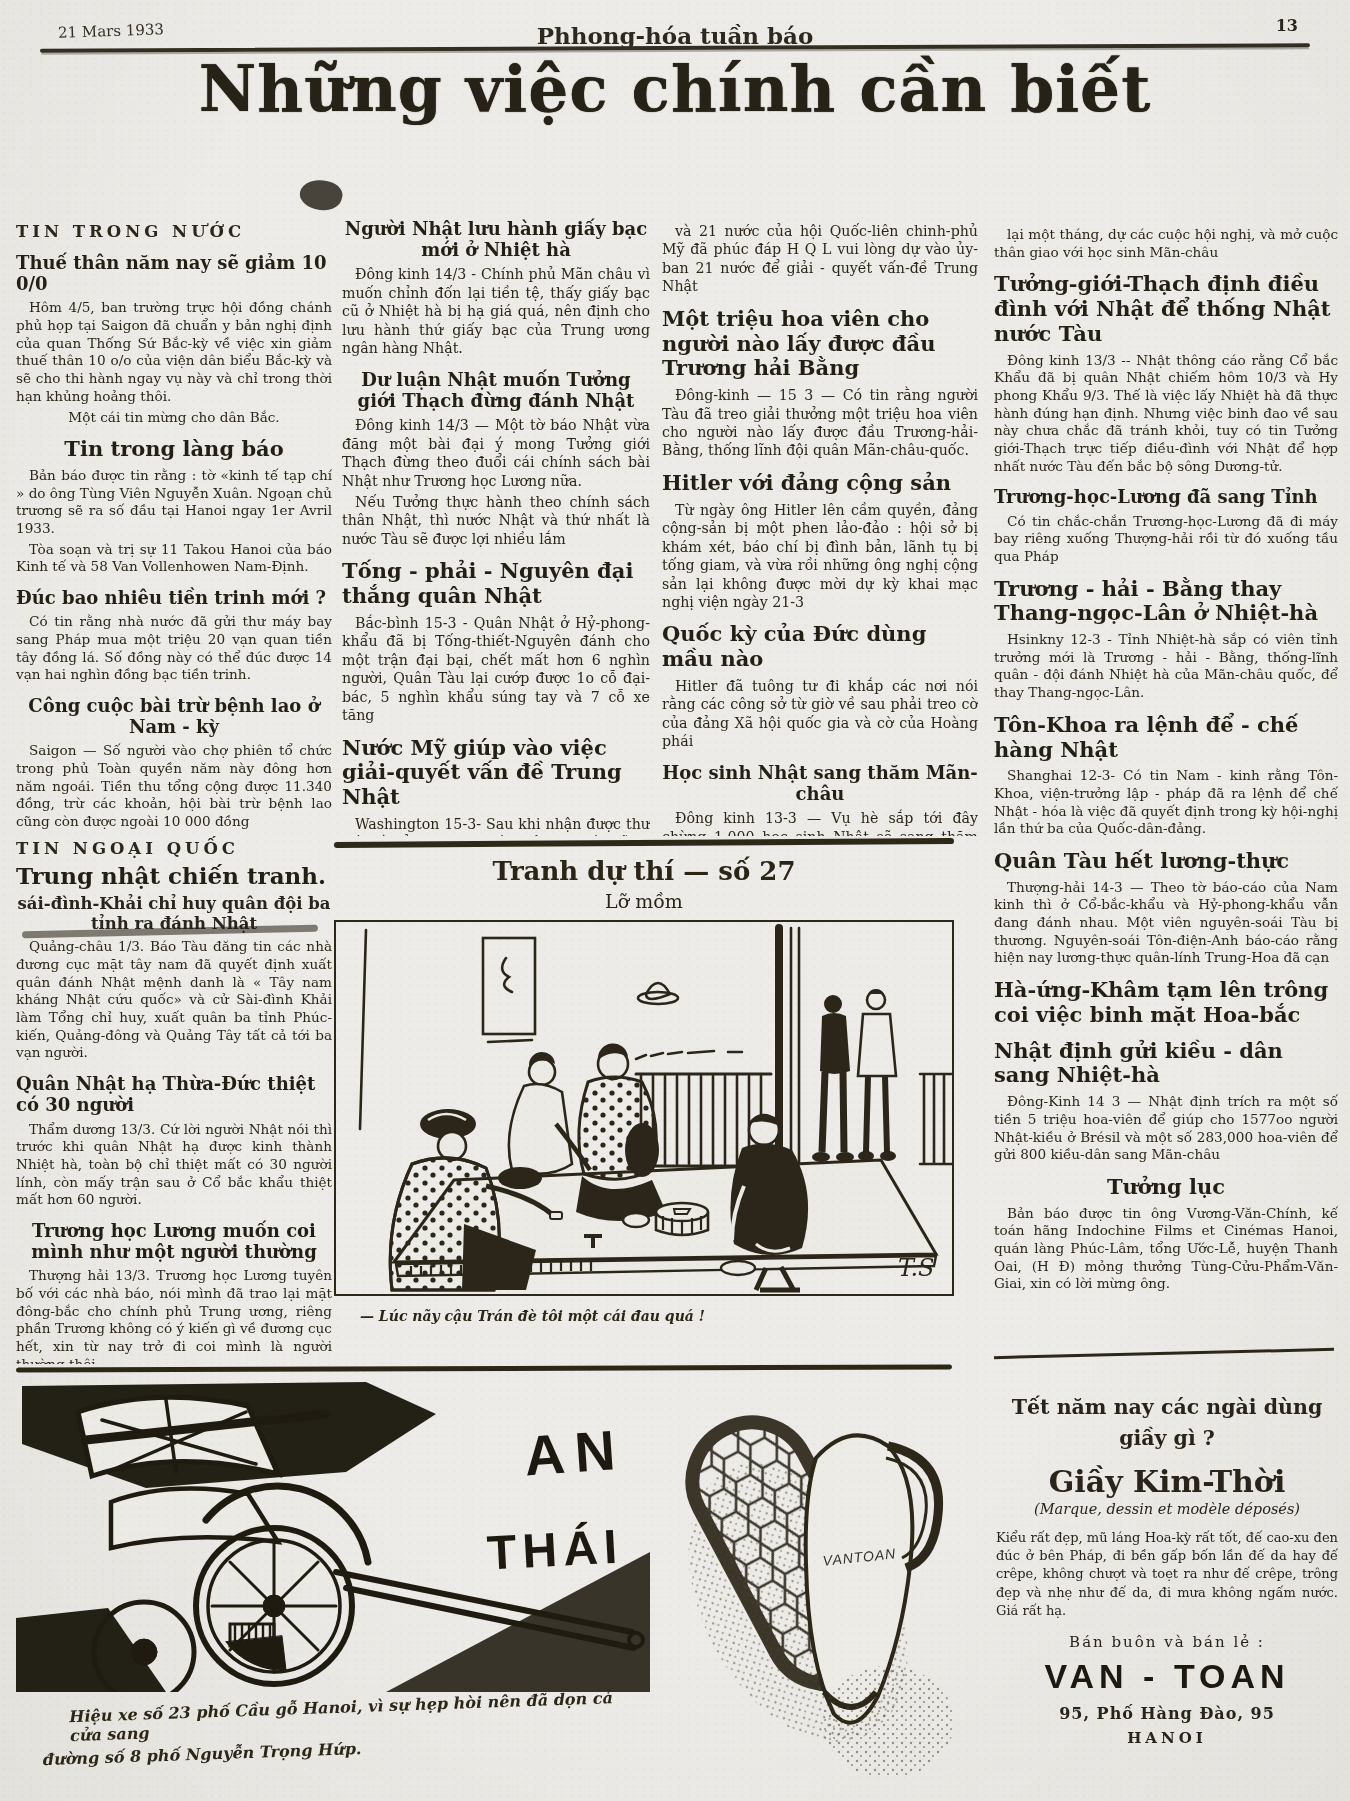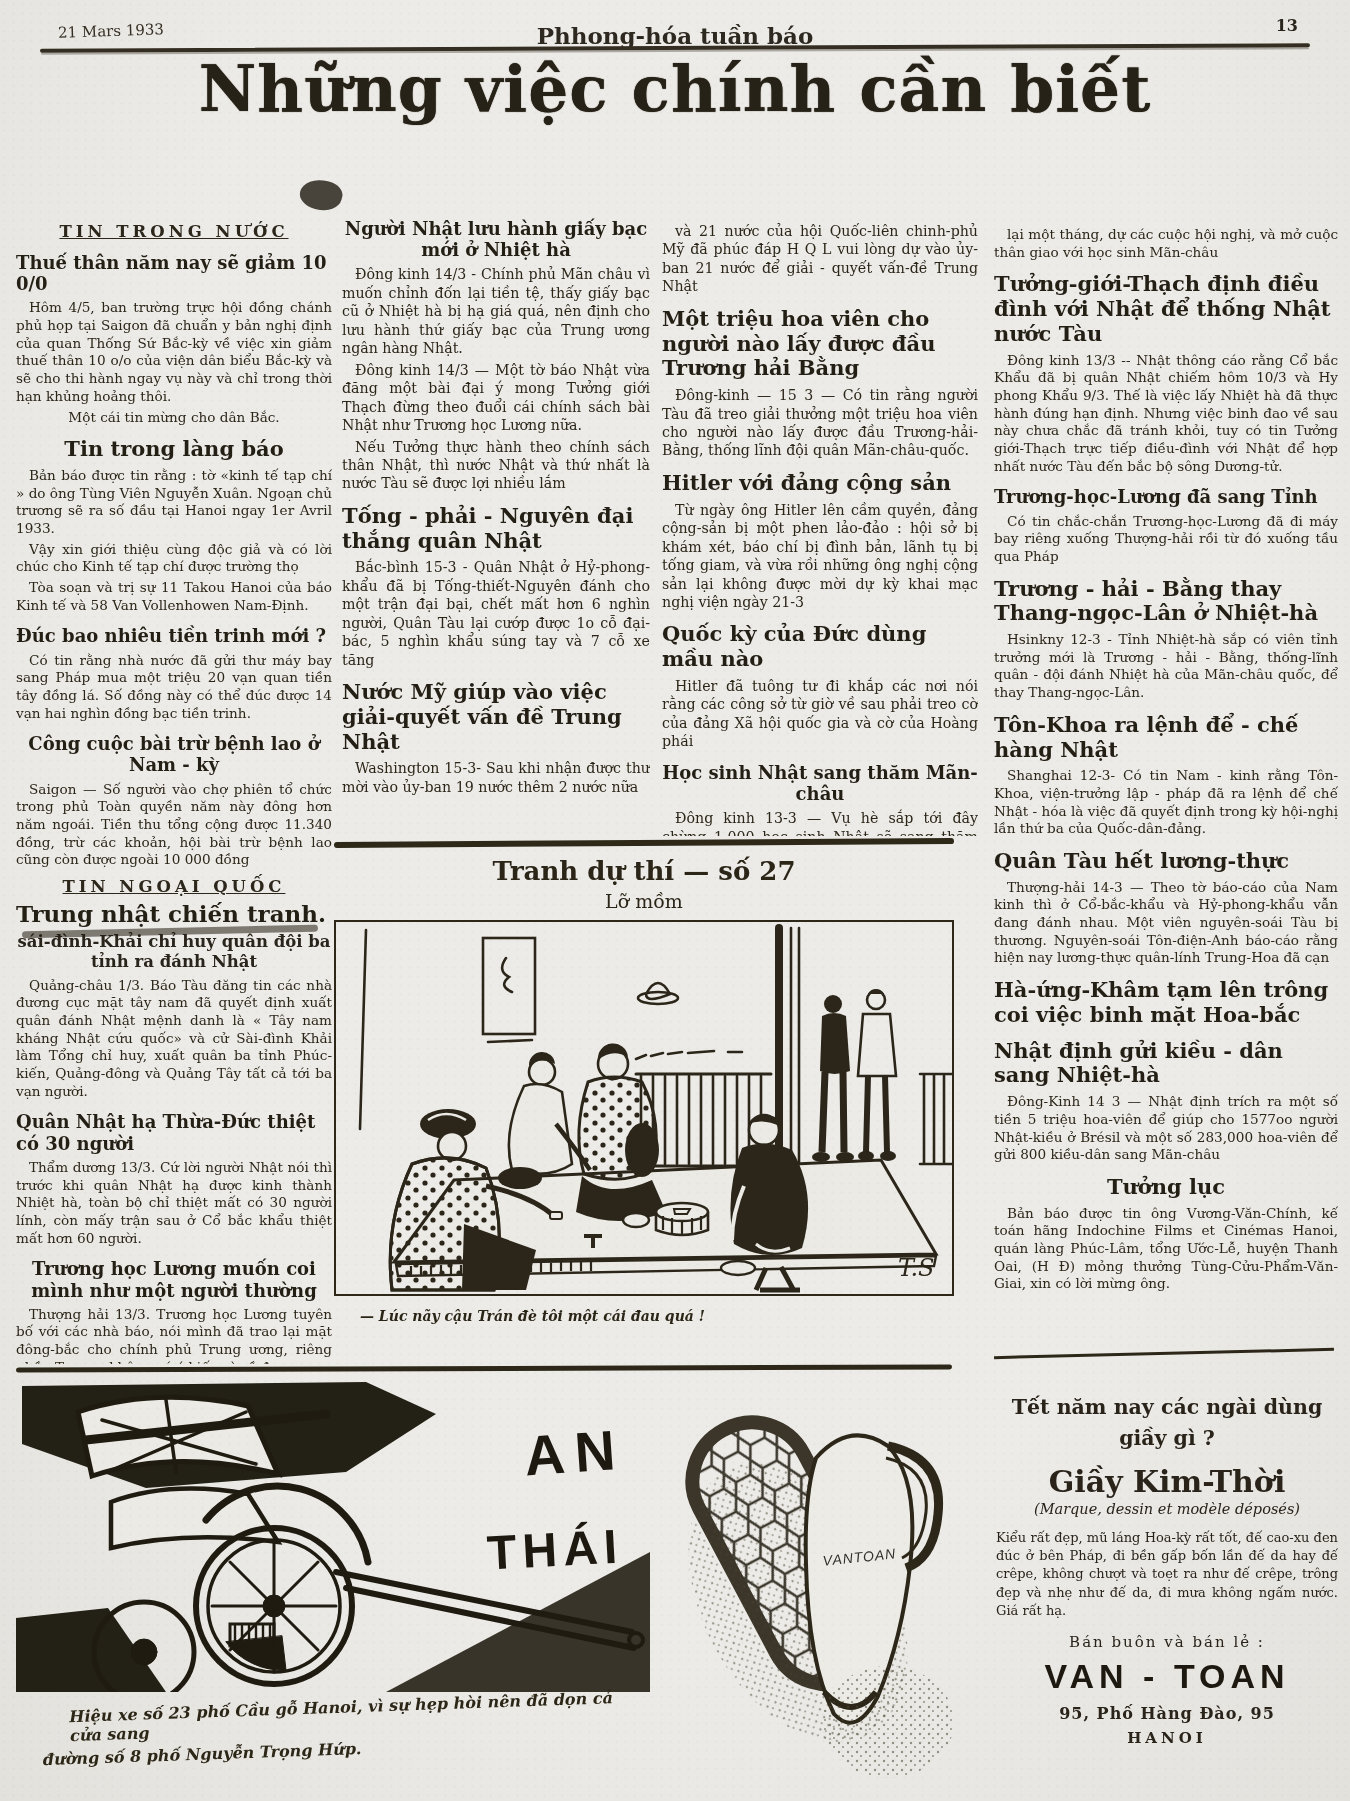--- a/index.html
+++ b/index.html
@@ -26,21 +26,21 @@
   .head-rule{position:absolute;left:40px;top:46px;width:1270px;height:4px;background:#332d22;border-radius:3px;transform:rotate(-.25deg);box-shadow:0 3px 0 -1px rgba(51,45,34,.35);}
   
   .headline{position:absolute;top:56px;left:0;width:100%;text-align:center;font-weight:bold;color:#272217;
     font-size:63px;line-height:67px;letter-spacing:1px;text-shadow:0 0 1px #272217;}
   
   .col{position:absolute;top:214px;overflow:hidden;}
   .col1{left:16px;width:316px;height:1150px;}
   .col2{left:342px;width:308px;height:622px;}
   .col3{left:662px;width:316px;height:622px;}
   .col4{left:994px;width:344px;height:1136px;}
-  .kicker{text-align:center;font-weight:bold;font-size:16.5px;letter-spacing:4px;margin:8px 0 4px;color:#2c261b;text-decoration:underline;}
+  .kicker{font-weight:bold;font-size:16.5px;letter-spacing:4px;margin:8px 0 4px;color:#2c261b;}
   .t{font-weight:bold;font-size:18px;line-height:1.18;margin:11px 0 5px;color:#241f15;}
   .t-c{text-align:center;}
   .t-lg{font-size:21px;}
   .t-xl{font-size:23px;}
   .sub{font-weight:bold;font-size:16.5px;text-align:center;margin:0 0 5px;line-height:1.2;}
   .p{font-size:13.6px;line-height:1.3;text-align:justify;text-indent:13px;margin:0 0 3px;color:#2c2619;}
   .col2 .p,.col3 .p{font-size:14.2px;}
   .p.center{text-align:center;text-indent:0;}
   
   .smudge-bar{position:absolute;left:22px;top:928px;width:296px;height:7px;background:#231d12;opacity:.55;border-radius:4px;transform:rotate(-1.3deg);}
@@ -89,39 +89,39 @@
     <div>Những việc chính cần biết</div>
   </div>
 
   <div class="col col1">
     <div class="kicker">TIN TRONG NƯỚC</div>
     <h3 class="t">Thuế thân năm nay sẽ giảm 10 0/0</h3>
     <p class="p">Hôm 4/5, ban trường trực hội đồng chánh phủ họp tại Saigon đã chuẩn y bản nghị định của quan Thống Sứ Bắc-kỳ về việc xin giảm thuế thân 10 o/o của viện dân biểu Bắc-kỳ và sẽ cho thi hành ngay vụ này và chỉ trong thời hạn khủng hoảng thôi.</p>
     <p class="p center">Một cái tin mừng cho dân Bắc.</p>
     <h3 class="t t-c t-lg">Tin trong làng báo</h3>
     <p class="p">Bản báo được tin rằng : tờ «kinh tế tạp chí » do ông Tùng Viên Nguyễn Xuân. Ngoạn chủ trương sẽ ra số đầu tại Hanoi ngay 1er Avril 1933.</p>
-    <p class="p">Vậy xin giới thiệu cùng độc giả và có lời chúc cho Kinh tế tạp chí được trường thọ</p>
     <p class="p">Tòa soạn và trị sự 11 Takou Hanoi của báo Kinh tế và 58 Van Vollenhowen Nam-Định.</p>
     <h3 class="t">Đúc bao nhiêu tiền trinh mới ?</h3>
     <p class="p">Có tin rằng nhà nước đã gửi thư máy bay sang Pháp mua một triệu 20 vạn quan tiền tây đồng lá. Số đồng này có thể đúc được 14 vạn hai nghìn đồng bạc tiền trinh.</p>
     <h3 class="t t-c">Công cuộc bài trừ bệnh lao ở Nam - kỳ</h3>
     <p class="p">Saigon — Số người vào chợ phiên tổ chức trong phủ Toàn quyền năm này đông hơn năm ngoái. Tiền thu tổng cộng được 11.340 đồng, trừ các khoản, hội bài trừ bệnh lao cũng còn được ngoài 10 000 đồng</p>
     <div class="kicker">TIN NGOẠI QUỐC</div>
     <h3 class="t t-xl" style="margin-top:2px">Trung nhật chiến tranh.</h3>
     <div class="sub">sái-đình-Khải chỉ huy quân đội ba tỉnh ra đánh Nhật</div>
     <p class="p">Quảng-châu 1/3. Báo Tàu đăng tin các nhà đương cục mặt tây nam đã quyết định xuất quân đánh Nhật mệnh danh là « Tây nam kháng Nhật cứu quốc» và cử Sài-đình Khải làm Tổng chỉ huy, xuất quân ba tỉnh Phúc-kiến, Quảng-đông và Quảng Tây tất cả tới ba vạn người.</p>
     <h3 class="t">Quân Nhật hạ Thừa-Đức thiệt có 30 người</h3>
     <p class="p">Thẩm dương 13/3. Cứ lời người Nhật nói thì trước khi quân Nhật hạ được kinh thành Nhiệt hà, toàn bộ chỉ thiệt mất có 30 người lính, còn mấy trận sau ở Cổ bắc khẩu thiệt mất hơn 60 người.</p>
     <h3 class="t t-c">Trương học Lương muốn coi mình như một người thường</h3>
     <p class="p">Thượng hải 13/3. Trương học Lương tuyên bố với các nhà báo, nói mình đã trao lại mặt đông-bắc cho chính phủ Trung ương, riêng phần Trương không có ý kiến gì về đương cục hết, xin từ nay trở đi coi mình là người thường thôi.</p>
   </div>
 
   <div class="col col2">
     <h3 class="t t-c" style="margin-top:4px">Người Nhật lưu hành giấy bạc mới ở Nhiệt hà</h3>
     <p class="p">Đông kinh 14/3 - Chính phủ Mãn châu vì muốn chỉnh đốn lại tiền tệ, thấy giấy bạc cũ ở Nhiệt hà bị hạ giá quá, nên định cho lưu hành thứ giấy bạc của Trung ương ngân hàng Nhật.</p>
+    <h3 class="t t-c">Dư luận Nhật muốn Tưởng giới Thạch đừng đánh Nhật</h3>
     <p class="p">Đông kinh 14/3 — Một tờ báo Nhật vừa đăng một bài đại ý mong Tưởng giới Thạch đừng theo đuổi cái chính sách bài Nhật như Trương học Lương nữa.</p>
     <p class="p">Nếu Tưởng thực hành theo chính sách thân Nhật, thì nước Nhật và thứ nhất là nước Tàu sẽ được lợi nhiều lắm</p>
     <h3 class="t t-lg">Tống - phải - Nguyên đại thắng quân Nhật</h3>
     <p class="p">Bắc-bình 15-3 - Quân Nhật ở Hỷ-phong-khẩu đã bị Tống-thiết-Nguyên đánh cho một trận đại bại, chết mất hơn 6 nghìn người, Quân Tàu lại cướp được 1o cỗ đại-bác, 5 nghìn khẩu súng tay và 7 cỗ xe tăng</p>
     <h3 class="t t-lg">Nước Mỹ giúp vào việc giải-quyết vấn đề Trung Nhật</h3>
     <p class="p">Washington 15-3- Sau khi nhận được thư mời vào ủy-ban 19 nước thêm 2 nước nữa</p>
   </div>
 
   <div class="col col3">
     <p class="p" style="margin-top:8px">và 21 nước của hội Quốc-liên chinh-phủ Mỹ đã phúc đáp H Q L vui lòng dự vào ủy-ban 21 nước để giải - quyết vấn-đề Trung Nhật</p>

